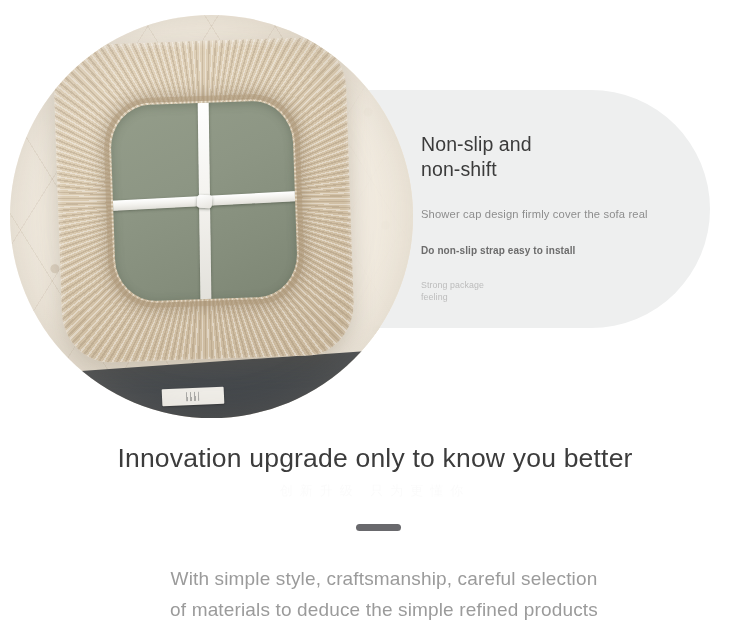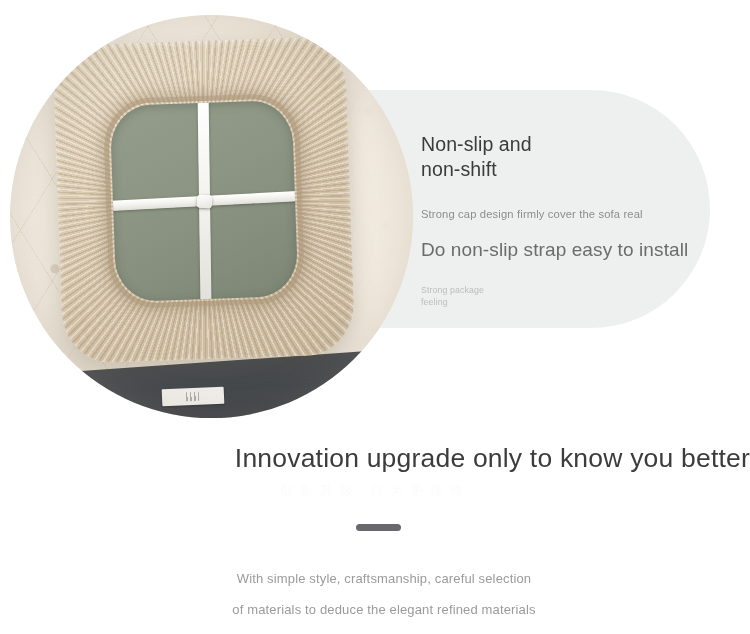--- a/index.html
+++ b/index.html
@@ -42,24 +42,25 @@
   }
 
   .feature-sub1 {
     margin-top:25px;
     font-size:11.2px;
     color:#8d8d8d;
     letter-spacing:.15px;
   }
 
   .feature-sub2 {
-    margin-top:19px;
-    font-size:19px;
+    margin-top:25px;
+    font-size:10px;
     color:#6c6c6c;
     letter-spacing:.1px;
+    font-weight:bold;
   }
 
   .feature-sub3 {
     margin-top:24px;
     font-size:8.8px;
     line-height:1.35;
     color:#bcbcbc;
     letter-spacing:.1px;
     white-space:pre-line;
   }
@@ -217,21 +218,21 @@
     border-radius:50%;
     box-shadow:inset 0 0 38px rgba(160,146,126,.22);
     pointer-events:none;
   }
 
   
   .headline {
     position:absolute;
     left:0; top:443px;
     width:750px;
-    text-align:right;
+    text-align:center;
     font-size:26.5px;
     color:#3c3c3c;
     letter-spacing:.2px;
   }
 
   .ghost-line {
     position:absolute;
     left:0; top:482px;
     width:750px;
     text-align:center;
@@ -250,21 +251,21 @@
   }
 
   
   .tagline {
     position:absolute;
     left:0; top:563px;
     width:750px;
     text-align:center;
   }
   .tagline-row {
-    font-size:13px;
+    font-size:19px;
     color:#9b9b9b;
     letter-spacing:.15px;
     line-height:31px;
     padding-left:18px;
   }
 </style>
 </head>
 <body>
 
 <div class="page">
@@ -289,28 +290,28 @@
         </div>
       </div>
 
       <div class="vignette"></div>
     </div>
   </div>
 
   <div class="feature-text">
     <div class="feature-title">Non-slip and
 non-shift</div>
-    <div class="feature-sub1">Strong cap design firmly cover the sofa real</div>
+    <div class="feature-sub1">Shower cap design firmly cover the sofa real</div>
     <div class="feature-sub2">Do non-slip strap easy to install</div>
     <div class="feature-sub3">Strong package
 feeling</div>
   </div>
 
   <div class="headline">Innovation upgrade only to know you better</div>
   <div class="ghost-line">创新升级 只为更懂你</div>
   <div class="divider"></div>
 
   <div class="tagline">
     <div class="tagline-row">With simple style, craftsmanship, careful selection</div>
-    <div class="tagline-row">of materials to deduce the elegant refined materials</div>
+    <div class="tagline-row">of materials to deduce the simple refined products</div>
   </div>
 
 </div>
 
 </body></html>

